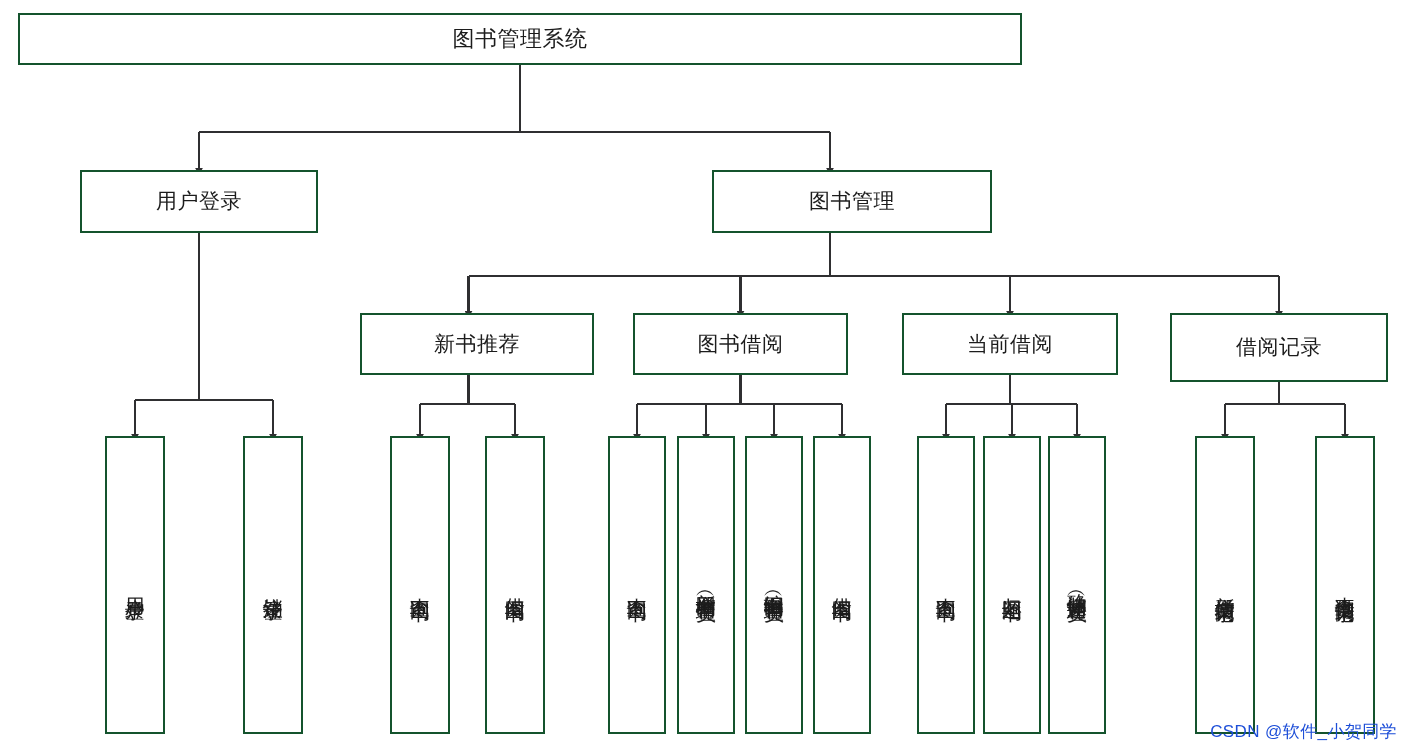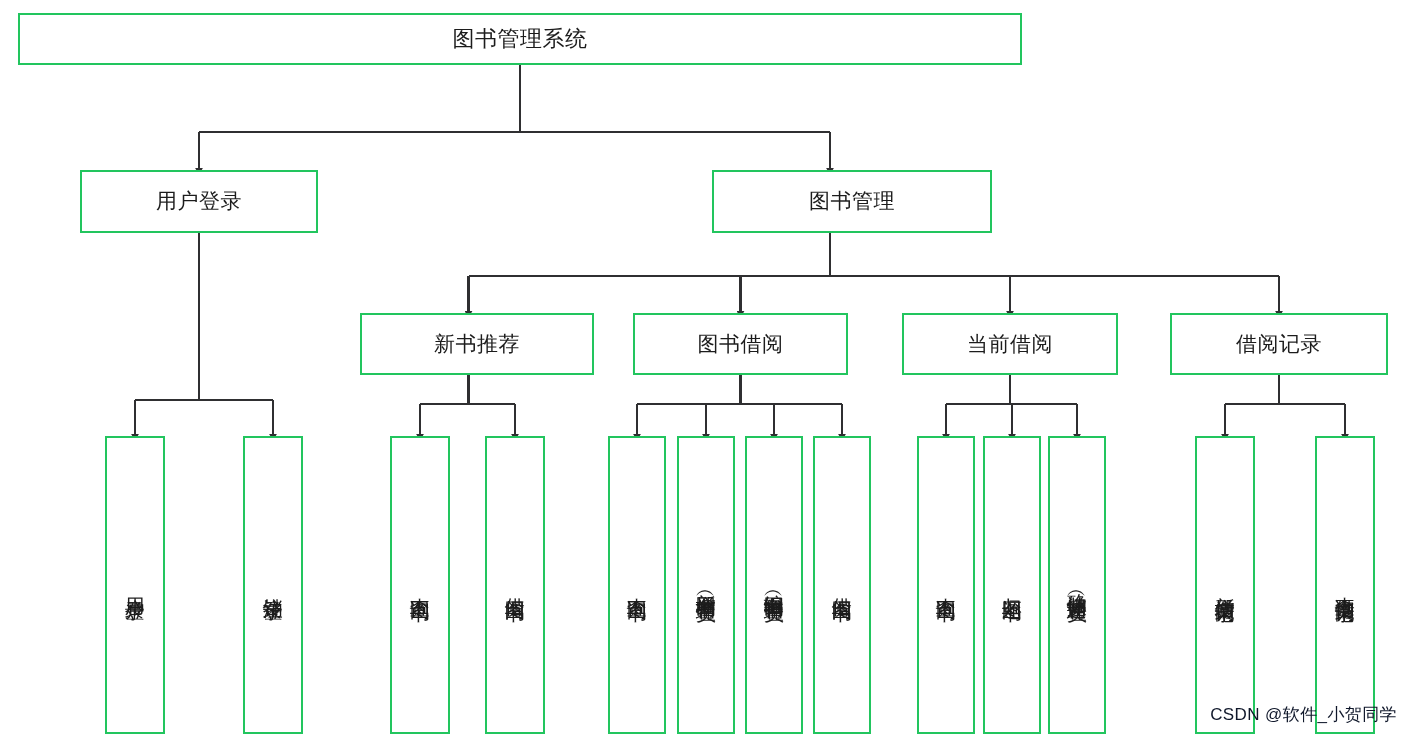--- a/index.html
+++ b/index.html
@@ -24,21 +24,21 @@
     position: absolute;
     left: 0;
     top: 0;
     width: 1405px;
     height: 747px;
     pointer-events: none;
   }
   .node {
     position: absolute;
     box-sizing: border-box;
-    border: 2px solid #22c55e;
+    border: 2px solid #14532d;
     background: #ffffff;
     display: flex;
     align-items: center;
     justify-content: center;
     z-index: 2;
   }
   .node .label {
     font-size: 21px;
     line-height: 1.18;
     color: #1c1c1c;
@@ -52,23 +52,23 @@
     font-size: 20px;
     line-height: 1.22;
     letter-spacing: 1.5px;
     white-space: nowrap;
     max-height: 100%;
   }
   .node.root .label { font-size: 22px; }
   .watermark {
     position: absolute;
     right: 8px;
-    bottom: 21px;
+    bottom: 4px;
     font-size: 17px;
-    color: #0f172a;
+    color: #1d4ed8;
     z-index: 5;
     white-space: nowrap;
     letter-spacing: 0.4px;
   }
 </style>
 </head>
 <body>
 
 <div id="canvas">
   <svg id="edges" viewBox="0 0 1405 747">
@@ -123,21 +123,21 @@
     </div>
     <div class="node" style="left: 360px; top: 313px; width: 234px; height: 62px;">
       <span class="label">新书推荐</span>
     </div>
     <div class="node" style="left: 902px; top: 313px; width: 216px; height: 62px;">
       <span class="label">当前借阅</span>
     </div>
     <div class="node" style="left: 633px; top: 313px; width: 215px; height: 62px;">
       <span class="label">图书借阅</span>
     </div>
-    <div class="node" style="left: 1170px; top: 313px; width: 218px; height: 62px;">
+    <div class="node" style="left: 1170px; top: 313px; width: 218px; height: 69px;">
       <span class="label">借阅记录</span>
     </div>
     <div class="node vertical" style="left: 105px; top: 436px; width: 60px; height: 298px;">
       <span class="label">用户登录</span>
     </div>
     <div class="node vertical" style="left: 243px; top: 436px; width: 60px; height: 298px;">
       <span class="label">注销登录</span>
     </div>
     <div class="node vertical" style="left: 390px; top: 436px; width: 60px; height: 298px;">
       <span class="label">查询图书</span>

